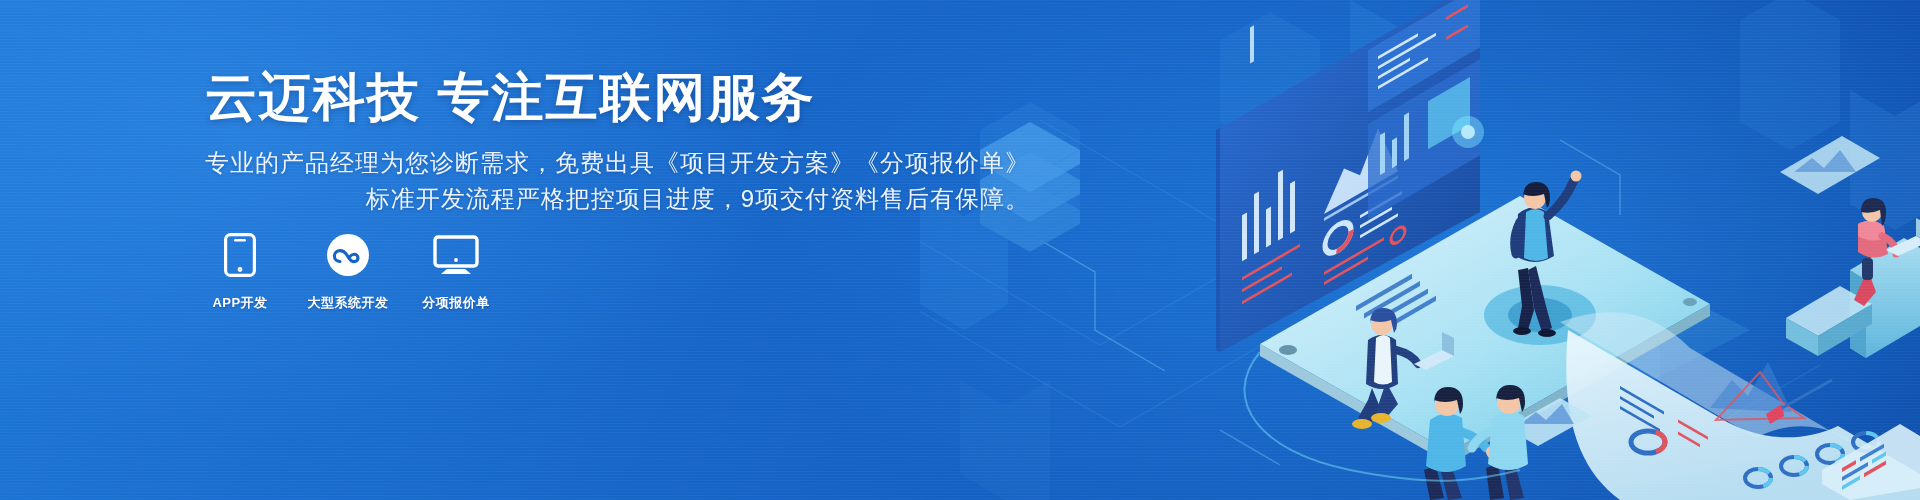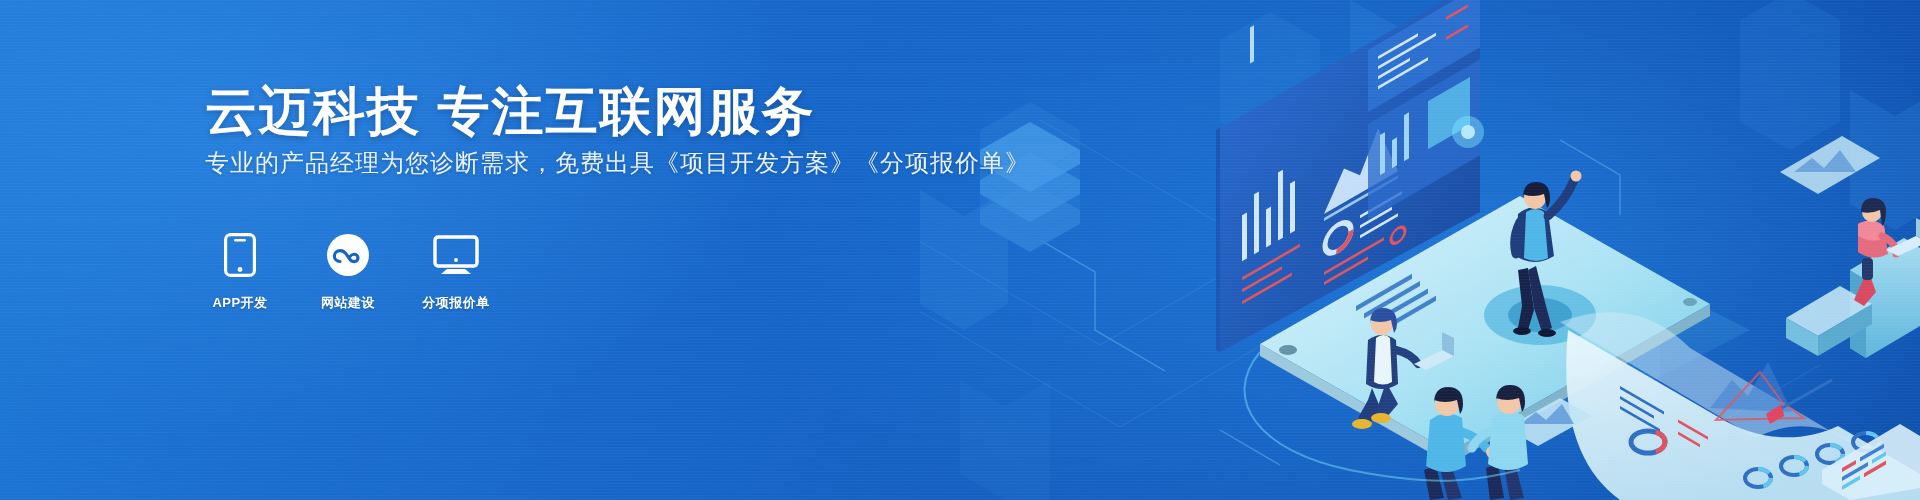--- a/index.html
+++ b/index.html
@@ -25,21 +25,21 @@
     background:repeating-linear-gradient(to bottom,
        rgba(255,255,255,0.030) 0px, rgba(255,255,255,0.030) 1px,
        rgba(0,0,0,0.000) 1px, rgba(0,0,0,0.000) 3px);
     pointer-events:none;
   }
 
   
   #content { position:absolute; left:0; top:0; width:1920px; height:500px; }
 
   #headline {
-    position:absolute; left:205px; top:77px;
+    position:absolute; left:205px; top:63px;
     font-size:52px; font-weight:bold; color:#ffffff;
     letter-spacing:2px;
     text-shadow:0 2px 6px rgba(0,30,80,0.30);
     white-space:nowrap;
   }
 
   #subtitle {
     position:absolute; left:205px; top:145px;
     color:#eaf3ff;
     font-size:24px; line-height:36px;
@@ -416,20 +416,21 @@
   </div>
 
   <div id="scanlines"></div>
 
   <div id="content">
 
     <h1 id="headline">云迈科技 专注互联网服务</h1>
 
     <div id="subtitle">
       <span class="ln">专业的产品经理为您诊断需求，免费出具《项目开发方案》《分项报价单》</span>
+      <span class="ln">标准开发流程严格把控项目进度，9项交付资料售后有保障。</span>
     </div>
 
     <div id="services">
 
       <div class="svc">
         <span class="glyph">
           <svg width="32" height="44" viewBox="0 0 32 44">
             <rect x="1.6" y="1.6" width="28.8" height="40.8" rx="5" ry="5" fill="none" stroke="#ffffff" stroke-width="3.2"></rect>
             <rect x="10" y="6" width="12" height="2.6" rx="1.3" fill="#ffffff"></rect>
             <circle cx="16" cy="36.5" r="2.4" fill="#ffffff"></circle>
@@ -441,21 +442,21 @@
       <div class="svc">
         <span class="glyph">
           <svg width="44" height="44" viewBox="0 0 44 44">
             <circle cx="22" cy="22" r="21" fill="#ffffff"></circle>
             <path d="M14 28.5 c-3.2 0 -5.6 -2.4 -5.6 -5.4 0 -3.1 2.5 -5.5 5.7 -5.5
                      3.0 0 4.9 1.7 6.2 3.6 l3.0 4.4 c1.2 1.8 2.7 3.0 4.8 3.0
                      2.2 0 3.9 -1.6 3.9 -3.7 0 -2.1 -1.7 -3.7 -3.9 -3.7
                      -1.6 0 -2.8 0.7 -3.9 2.0" fill="none" stroke="#1463c6" stroke-width="3.1" stroke-linecap="round" stroke-linejoin="round"></path>
           </svg>
         </span>
-        <span class="cap">网站建设</span>
+        <span class="cap">大型系统开发</span>
       </div>
 
 
       <div class="svc">
         <span class="glyph">
           <svg width="46" height="40" viewBox="0 0 46 40">
             <rect x="2" y="2" width="42" height="29" rx="3.2" ry="3.2" fill="none" stroke="#ffffff" stroke-width="3.4"></rect>
             <circle cx="23" cy="25" r="1.9" fill="#ffffff"></circle>
             <polygon points="14,34 32,34 38,39 8,39" fill="#ffffff"></polygon>
           </svg>

